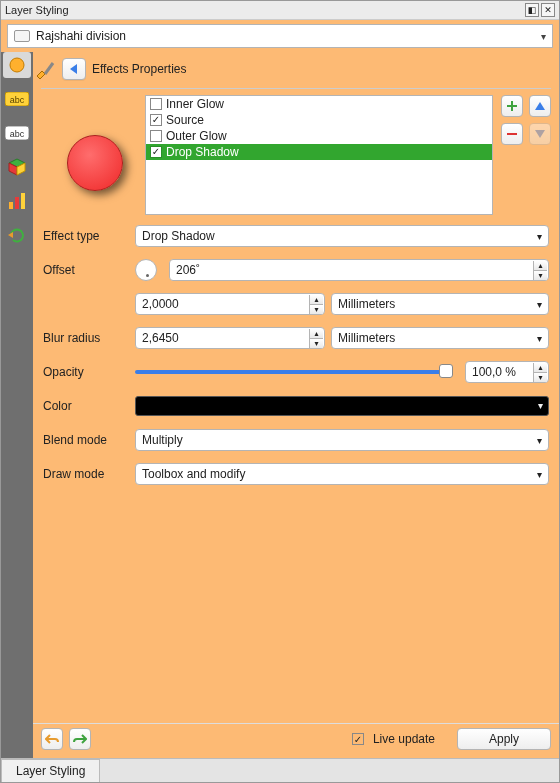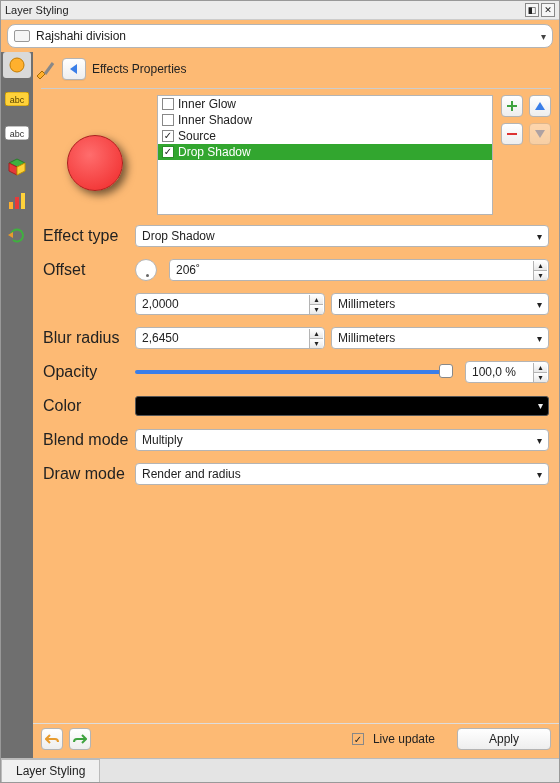--- a/index.html
+++ b/index.html
@@ -37,21 +37,21 @@
     display: inline-flex; align-items:center; justify-content:center;
     font-size: 9px;
     background: #f6f6f6;
   }
   .layer-select {
     margin: 4px 6px;
     display: flex;
     align-items: center;
     background: #fff;
     border: 1px solid #b4b4b4;
-    border-radius: 8px;
+    border-radius: 0;
     height: 24px;
     padding: 0 6px;
   }
   .layer-select .poly-icon {
     width: 16px; height: 12px;
     border: 1px solid #999;
     border-radius: 2px;
     margin-right: 6px;
     background: #f5f5f5;
   }
@@ -106,21 +106,20 @@
     display: inline-flex; align-items:center; justify-content:center;
     box-shadow: 0 1px 0 rgba(0,0,0,0.05);
   }
   .separator-line {
     border-top: 1px solid #ccc;
     margin: 2px 8px 6px;
   }
   .effects-area {
     display: flex;
     padding: 0 8px 0 12px;
-    gap: 12px;
   }
   .preview-box {
     width: 100px; height: 100px;
     display: flex; align-items:center; justify-content:center;
     margin-top: 18px;
   }
   .preview-circle {
     width: 56px; height: 56px;
     border-radius: 50%;
     background: radial-gradient(circle at 40% 35%, #ff6d6d, #ef2828);
@@ -182,21 +181,21 @@
   }
   .form-row {
     display: flex;
     align-items: center;
     gap: 6px;
     margin-bottom: 8px;
   }
   .form-row.tall { min-height: 26px; }
   .label {
     width: 86px;
-    font-size: 16px;
+    font-size: 12px;
   }
   .select, .spin, .textin {
     border: 1px solid #b4b4b4;
     background: #fff;
     border-radius: 4px;
     height: 22px;
     display: flex;
     align-items: center;
     padding: 0 6px;
     font-size: 12px;
@@ -395,26 +394,26 @@
         <div class="preview-box">
           <div class="preview-circle"></div>
         </div>
         <div class="effects-list-wrap">
           <div class="effects-list" id="fx-list">
               <div class="row">
                 <span class="cb"></span>
                 <span>Inner Glow</span>
               </div>
               <div class="row">
-                <span class="cb"></span>
-                <span>Inner Shadow</span>
-              </div>
-              <div class="row">
                 <span class="cb">✓</span>
                 <span>Source</span>
+              </div>
+              <div class="row">
+                <span class="cb"></span>
+                <span>Outer Glow</span>
               </div>
               <div class="row selected">
                 <span class="cb">✓</span>
                 <span>Drop Shadow</span>
               </div>
             </div>
           <div class="side-btns">
             <div class="pair">
               <span class="iconbtn">
                 <svg width="12" height="12">
@@ -522,21 +521,21 @@
           <span class="label">Blend mode</span>
           <div class="select">
             <span>Multiply</span>
             <span class="caret">▾</span>
           </div>
         </div>
 
         <div class="form-row tall">
           <span class="label">Draw mode</span>
           <div class="select">
-            <span>Render and radius</span>
+            <span>Toolbox and modify</span>
             <span class="caret">▾</span>
           </div>
         </div>
       </div>
 
       <div class="spacer-flex"></div>
 
       <div class="footer">
         <div class="footer-row">
           <span class="iconbtn">

